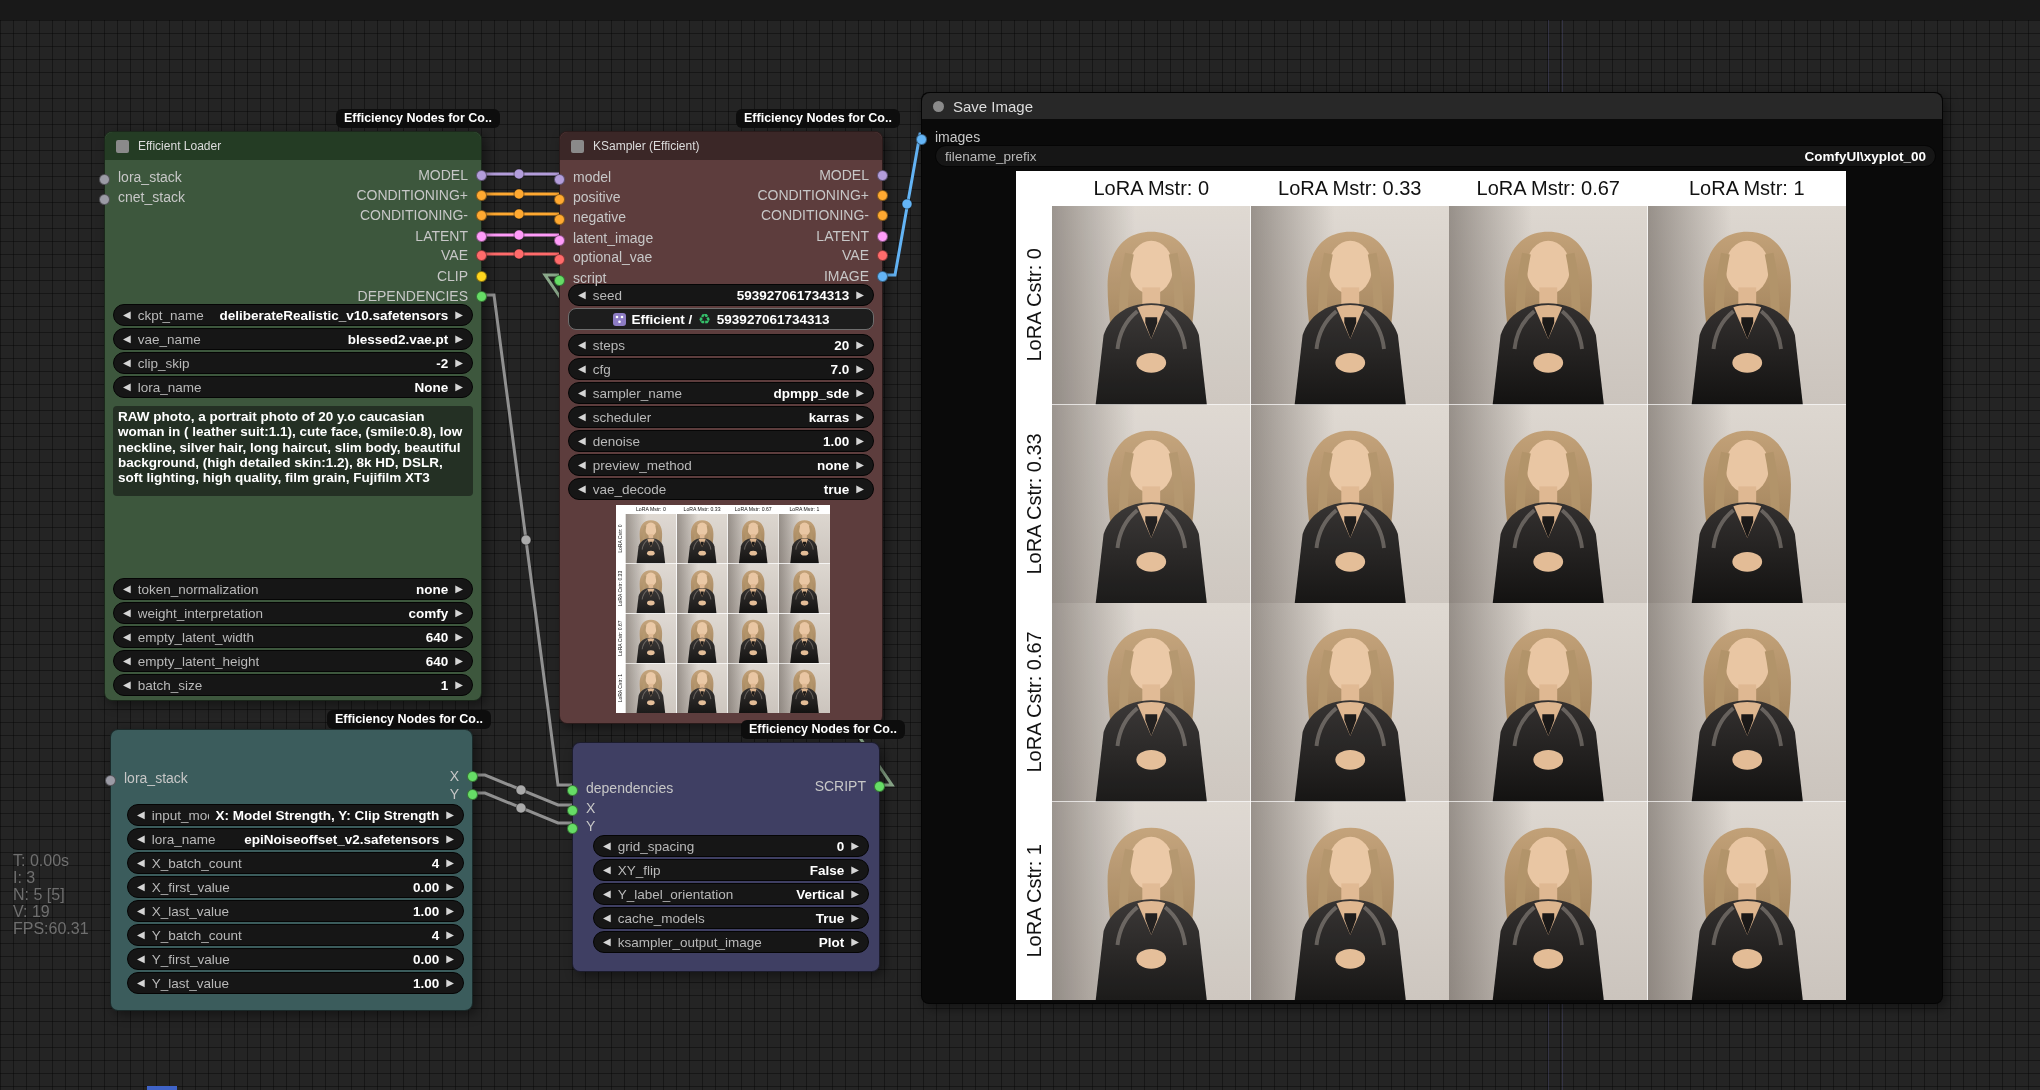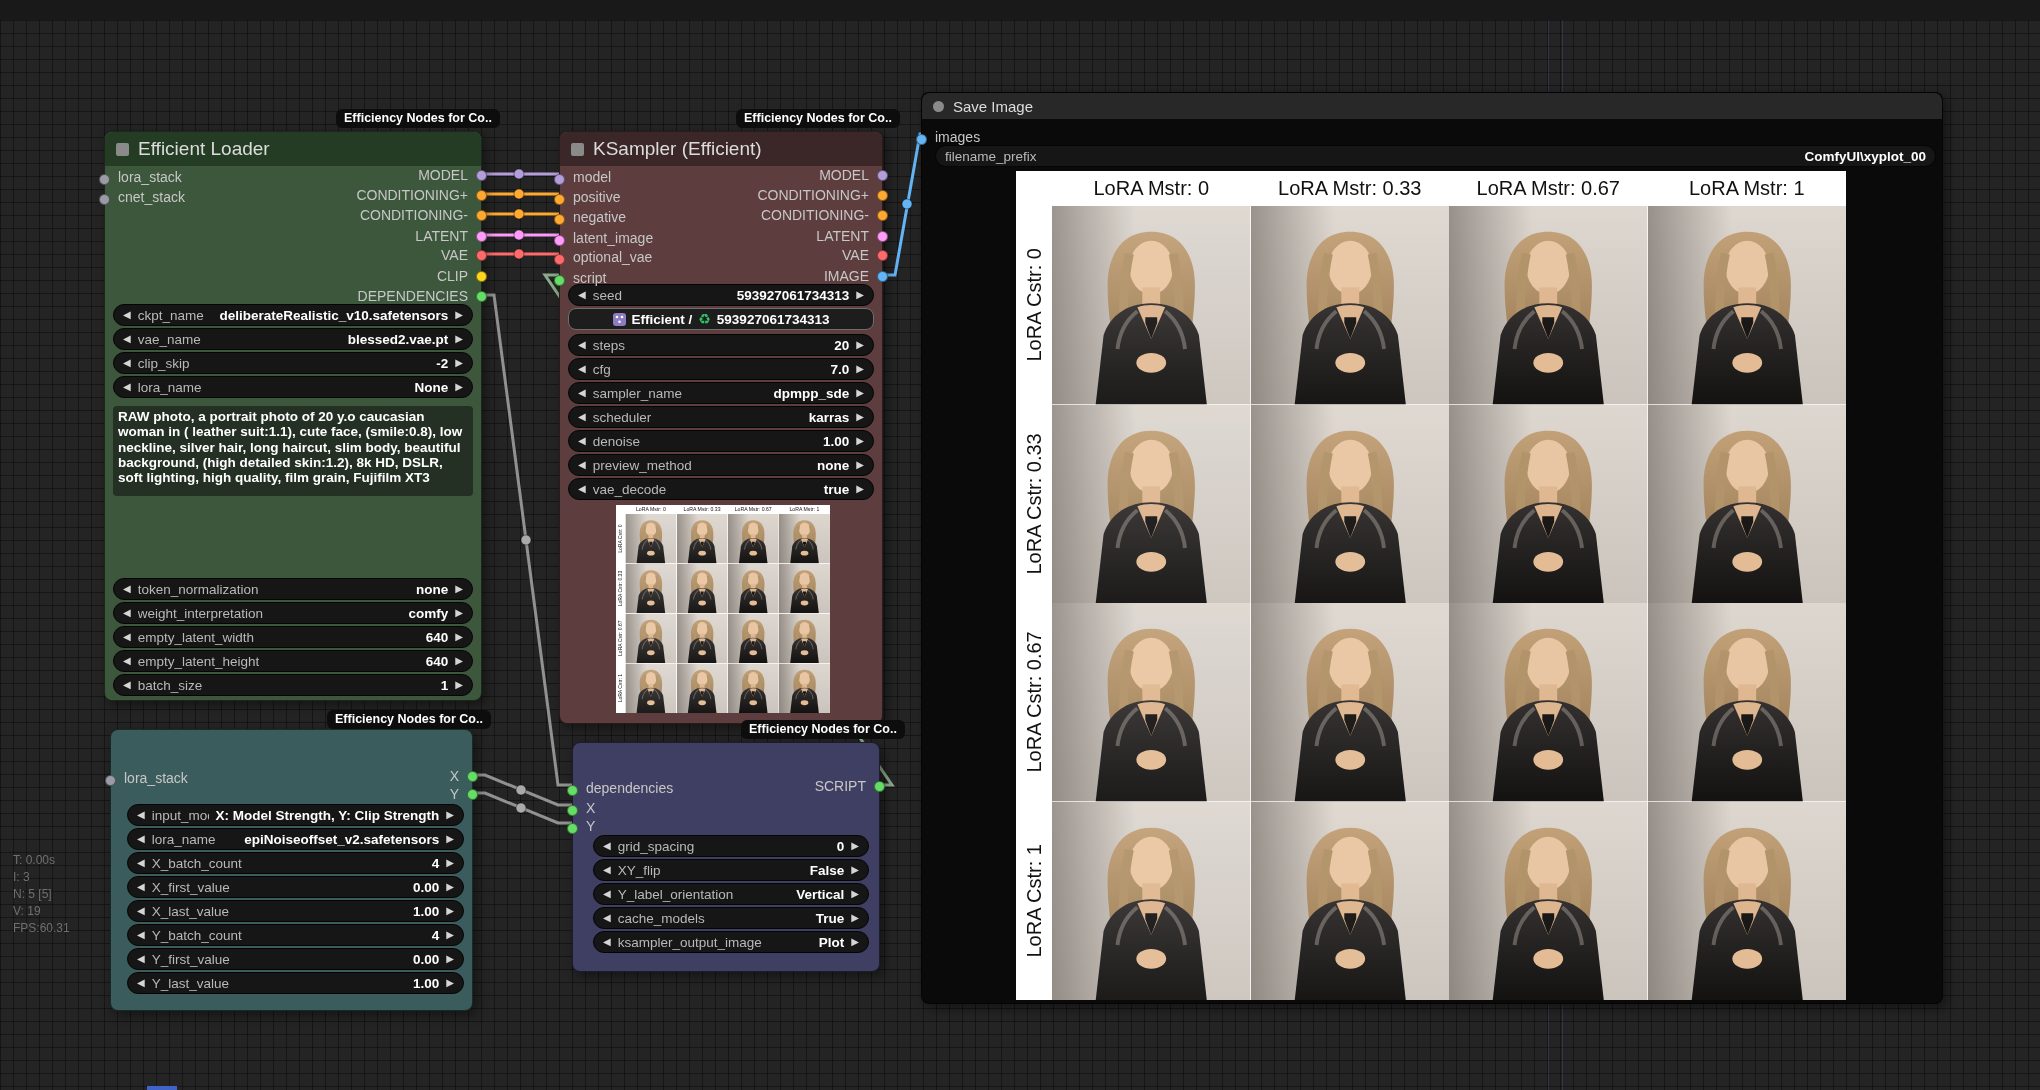--- a/index.html
+++ b/index.html
@@ -7,23 +7,23 @@
     background-color:#242424;
     background-image:linear-gradient(rgba(0,0,0,.38) 1px,transparent 1px),
                      linear-gradient(90deg,rgba(0,0,0,.38) 1px,transparent 1px);
     background-size:13px 13px;
     font-family:"Liberation Sans","DejaVu Sans",sans-serif;
     margin-top:20px;
     -webkit-font-smoothing:antialiased;}
   .vline{position:absolute;top:0;bottom:0;width:1px;background:rgba(110,110,185,.22);z-index:1;}
   svg.wires{position:absolute;left:0;top:0;z-index:1;}
   .node{position:absolute;border-radius:8px;box-shadow:4px 4px 12px rgba(0,0,0,.45);z-index:2;border:1px solid rgba(0,0,0,.55);}
-  .ntitle{position:absolute;left:0;right:0;top:0;height:34px;border-radius:8px 8px 0 0;
+  .ntitle{position:absolute;left:0;right:0;top:0;height:28px;border-radius:8px 8px 0 0;
     display:flex;align-items:center;gap:9px;padding-left:11px;box-sizing:border-box;
-    color:#dcdcdc;font-size:19px;}
+    color:#dcdcdc;font-size:12px;}
   .sq{width:13px;height:13px;background:#8a8a8a;border-radius:2px;flex:none;}
   .circ{width:13px;height:13px;background:#8a8a8a;border-radius:50%;flex:none;}
   .port{position:absolute;height:20px;display:flex;align-items:center;gap:8px;font-size:14px;color:#c7c7c7;z-index:3;}
   .port.in{left:0;align-items:flex-end;}
   .port.out{right:0;flex-direction:row-reverse;}
   .dot{width:11px;height:11px;border-radius:50%;flex:none;border:1px solid rgba(0,0,0,.45);box-sizing:border-box;}
   .port.in .dot{margin-left:-6px;}
   .port.out .dot{margin-right:-6px;}
   .widget{position:absolute;left:8px;right:8px;height:22px;background:#161616;border:1px solid #050505;
     border-radius:12px;display:flex;align-items:center;gap:7px;padding:0 9px;box-sizing:border-box;
@@ -32,21 +32,21 @@
   .wl{white-space:nowrap;overflow:hidden;}
   .wv{margin-left:auto;color:#ffffff;font-weight:700;white-space:nowrap;}
   .tarea{position:absolute;left:8px;right:8px;background:#243024;border-radius:4px;color:#fff;
     font-size:13.5px;font-weight:700;line-height:1.13;padding:3px 5px;box-sizing:border-box;overflow:hidden;}
   .badge{position:absolute;z-index:3;background:#0d0d0d;color:#fff;font-weight:700;font-size:12.5px;
     padding:2px 8px 3px 8px;border-radius:6px;white-space:nowrap;}
   .seedbtn{position:absolute;left:8px;right:8px;height:22px;background:#1d1d1d;border:1px solid #6e6e6e;
     border-radius:8px;display:flex;align-items:center;justify-content:center;gap:6px;color:#fff;
     font-size:13.5px;font-weight:700;box-sizing:border-box;}
   .recy{color:#35c06a;font-weight:400;font-size:14px;}
-  .hud{position:absolute;left:13px;top:832px;z-index:3;color:#6f6f6f;font-size:12px;line-height:17px;}
+  .hud{position:absolute;left:13px;top:832px;z-index:3;color:#6f6f6f;font-size:16px;line-height:17px;}
   .plot{position:absolute;background:#ffffff;overflow:hidden;}
   .phead{position:absolute;left:36px;right:0;top:0;height:35px;display:grid;grid-template-columns:repeat(4,1fr);}
   .phead span{display:flex;align-items:center;justify-content:center;color:#111;font-size:20px;}
   .prl{position:absolute;left:0;top:35px;bottom:0;width:36px;display:flex;flex-direction:column;}
   .prl div{flex:1;display:flex;align-items:center;justify-content:center;color:#111;font-size:20px;
     writing-mode:vertical-rl;transform:rotate(180deg);white-space:nowrap;}
   .pgrid{position:absolute;left:36px;right:0;top:35px;bottom:0;display:grid;
     grid-template-columns:repeat(4,1fr);grid-template-rows:repeat(4,1fr);}
   .pcell{overflow:hidden;}
   .pcell svg{display:block;width:100%;height:100%;}

